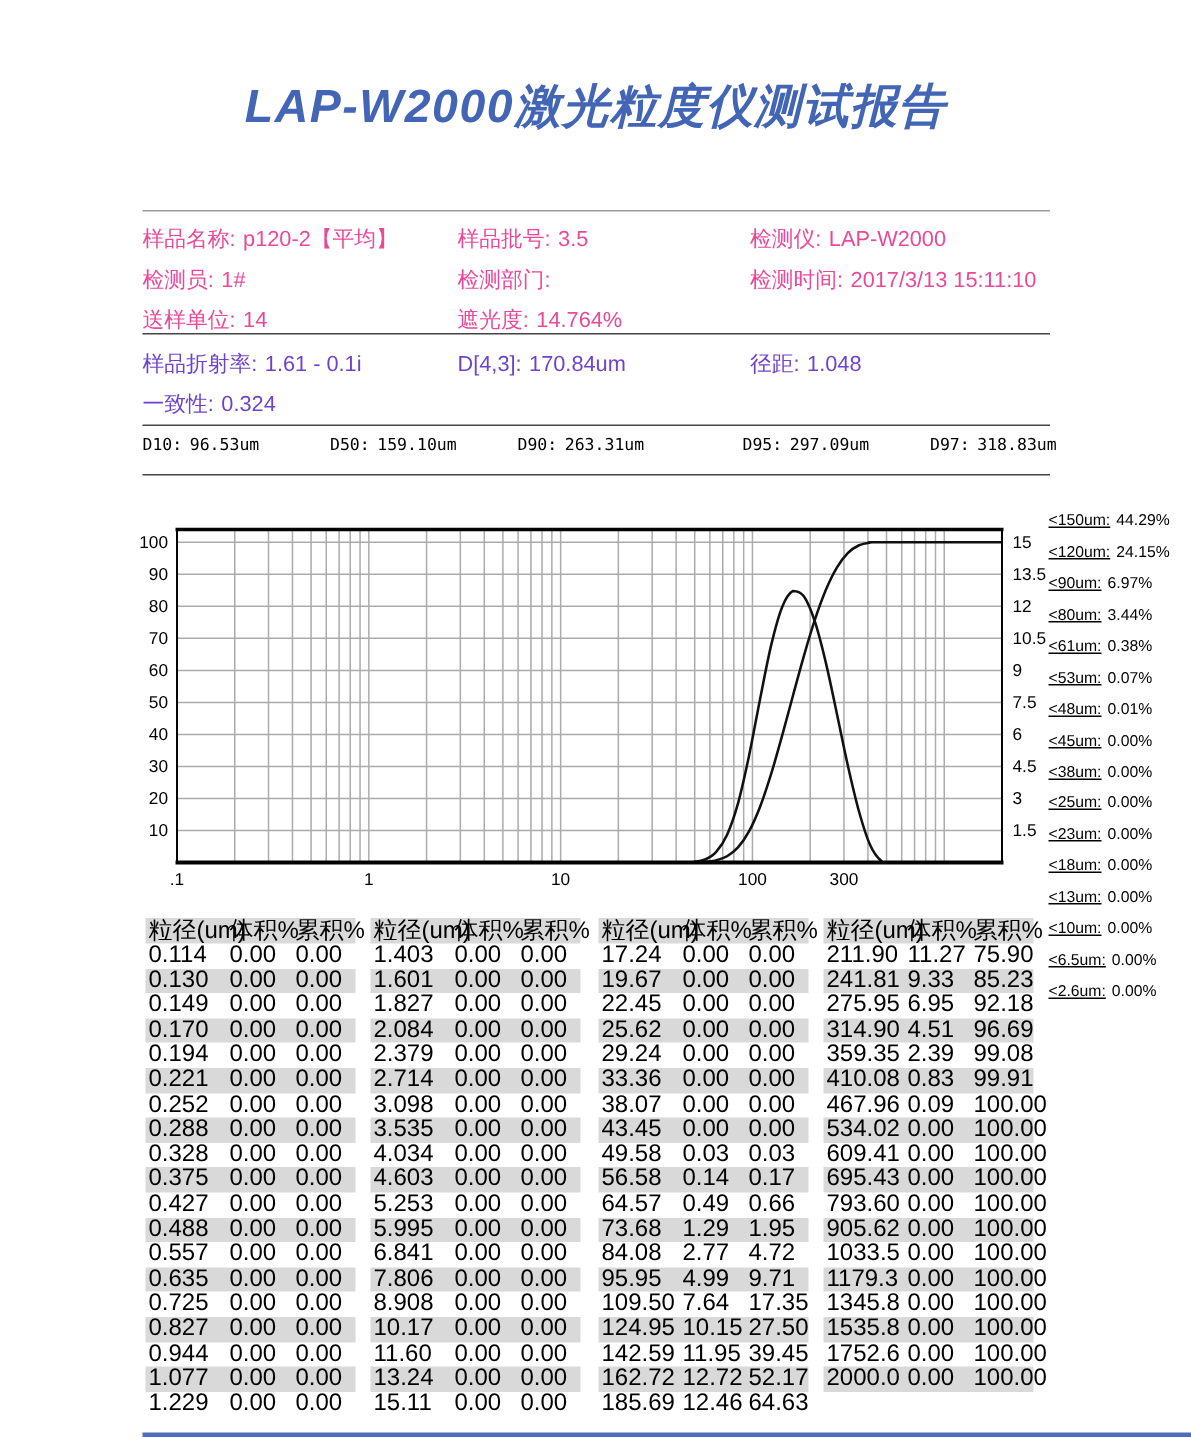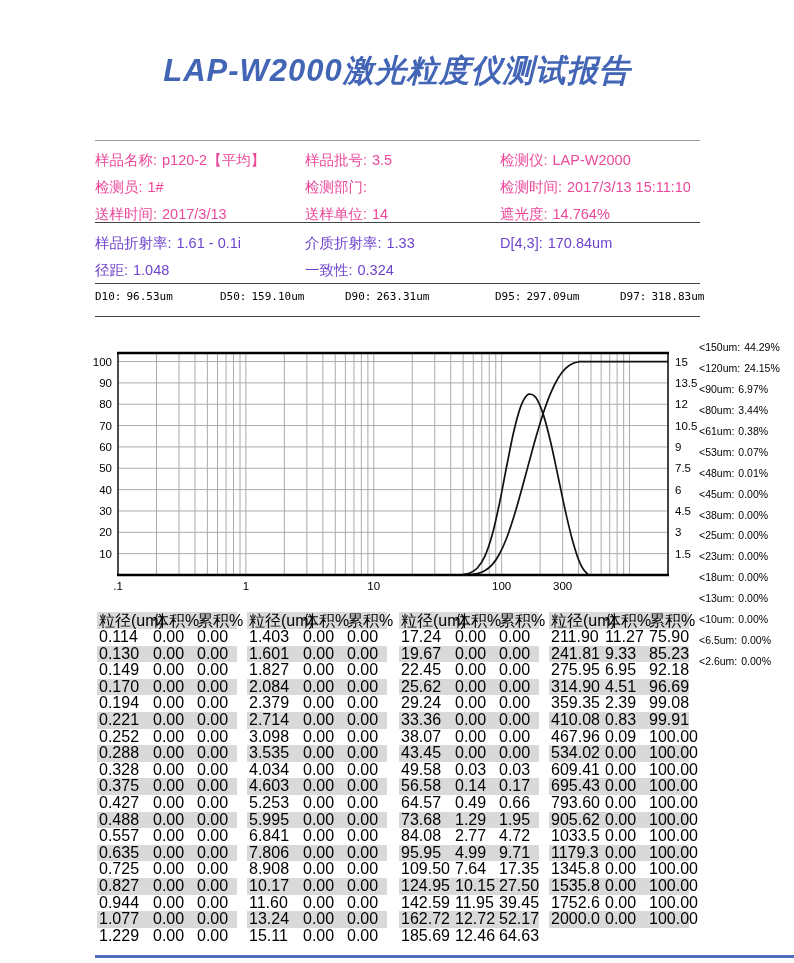--- a/index.html
+++ b/index.html
@@ -20,21 +20,21 @@
   .drow .dv{position:absolute;top:0;white-space:nowrap;}
   .drow .dv:nth-child(1){left:0px;}
   .drow .dv:nth-child(2){left:125px;}
   .drow .dv:nth-child(3){left:250px;}
   .drow .dv:nth-child(4){left:400px;}
   .drow .dv:nth-child(5){left:525px;}
   .drow .lab{margin-right:5px;}
   .chart-wrap{position:absolute;left:0;top:336px;width:700px;height:266px;}
   .plist{position:absolute;left:699px;top:337px;width:95px;font-size:10.5px;color:#000;}
   .plist .pitem{height:20.9px;display:flex;align-items:center;white-space:nowrap;}
-  .plist .plab{margin-right:4px;}
+  .plist .plab{margin-right:4px;text-decoration:underline;}
   .ptable{position:absolute;top:612px;width:140px;font-size:16px;color:#000;}
   #ptable-0{left:97px;} #ptable-1{left:247px;} #ptable-2{left:399px;} #ptable-3{left:549px;}
   .trow{display:flex;height:16.6px;line-height:16.6px;white-space:nowrap;}
   .trow.alt{background:#d9d9d9;align-items:flex-end;}
   .trow.thead{background:#d9d9d9;height:17px;line-height:17px;}
   .tc1{width:54px;padding-left:2px;}
   .tc2{width:44px;}
   .tc3{width:40px;}
   .footer-rule{position:absolute;left:95px;top:955px;width:699px;height:3px;background:#4f6cbe;}
   svg text{font-family:"Liberation Sans","DejaVu Sans",sans-serif;font-size:11.5px;fill:#000;}
@@ -48,30 +48,28 @@
 
   <div class="rule light" style="top:140px"></div>
 
   <div class="sec sec1">
     <div class="cell"><span class="lab">样品名称:</span><span class="val">p120-2【平均】</span></div>
     <div class="cell"><span class="lab">样品批号:</span><span class="val">3.5</span></div>
     <div class="cell"><span class="lab">检测仪:</span><span class="val">LAP-W2000</span></div>
     <div class="cell"><span class="lab">检测员:</span><span class="val">1#</span></div>
     <div class="cell"><span class="lab">检测部门:</span><span class="val"></span></div>
     <div class="cell"><span class="lab">检测时间:</span><span class="val">2017/3/13 15:11:10</span></div>
-    <div class="cell"><span class="lab">送样时间:</span><span class="val">2017/3/13</span></div>
     <div class="cell"><span class="lab">送样单位:</span><span class="val">14</span></div>
     <div class="cell"><span class="lab">遮光度:</span><span class="val">14.764%</span></div>
   </div>
 
   <div class="rule" style="top:222px"></div>
 
   <div class="sec sec2">
     <div class="cell"><span class="lab">样品折射率:</span><span class="val">1.61 - 0.1i</span></div>
-    <div class="cell"><span class="lab">介质折射率:</span><span class="val">1.33</span></div>
     <div class="cell"><span class="lab">D[4,3]:</span><span class="val">170.84um</span></div>
     <div class="cell"><span class="lab">径距:</span><span class="val">1.048</span></div>
     <div class="cell"><span class="lab">一致性:</span><span class="val">0.324</span></div>
   </div>
 
   <div class="rule" style="top:283px"></div>
 
   <div class="drow">
     <span class="dv"><span class="lab">D10:</span><span>96.53um</span></span>
     <span class="dv"><span class="lab">D50:</span><span>159.10um</span></span>

